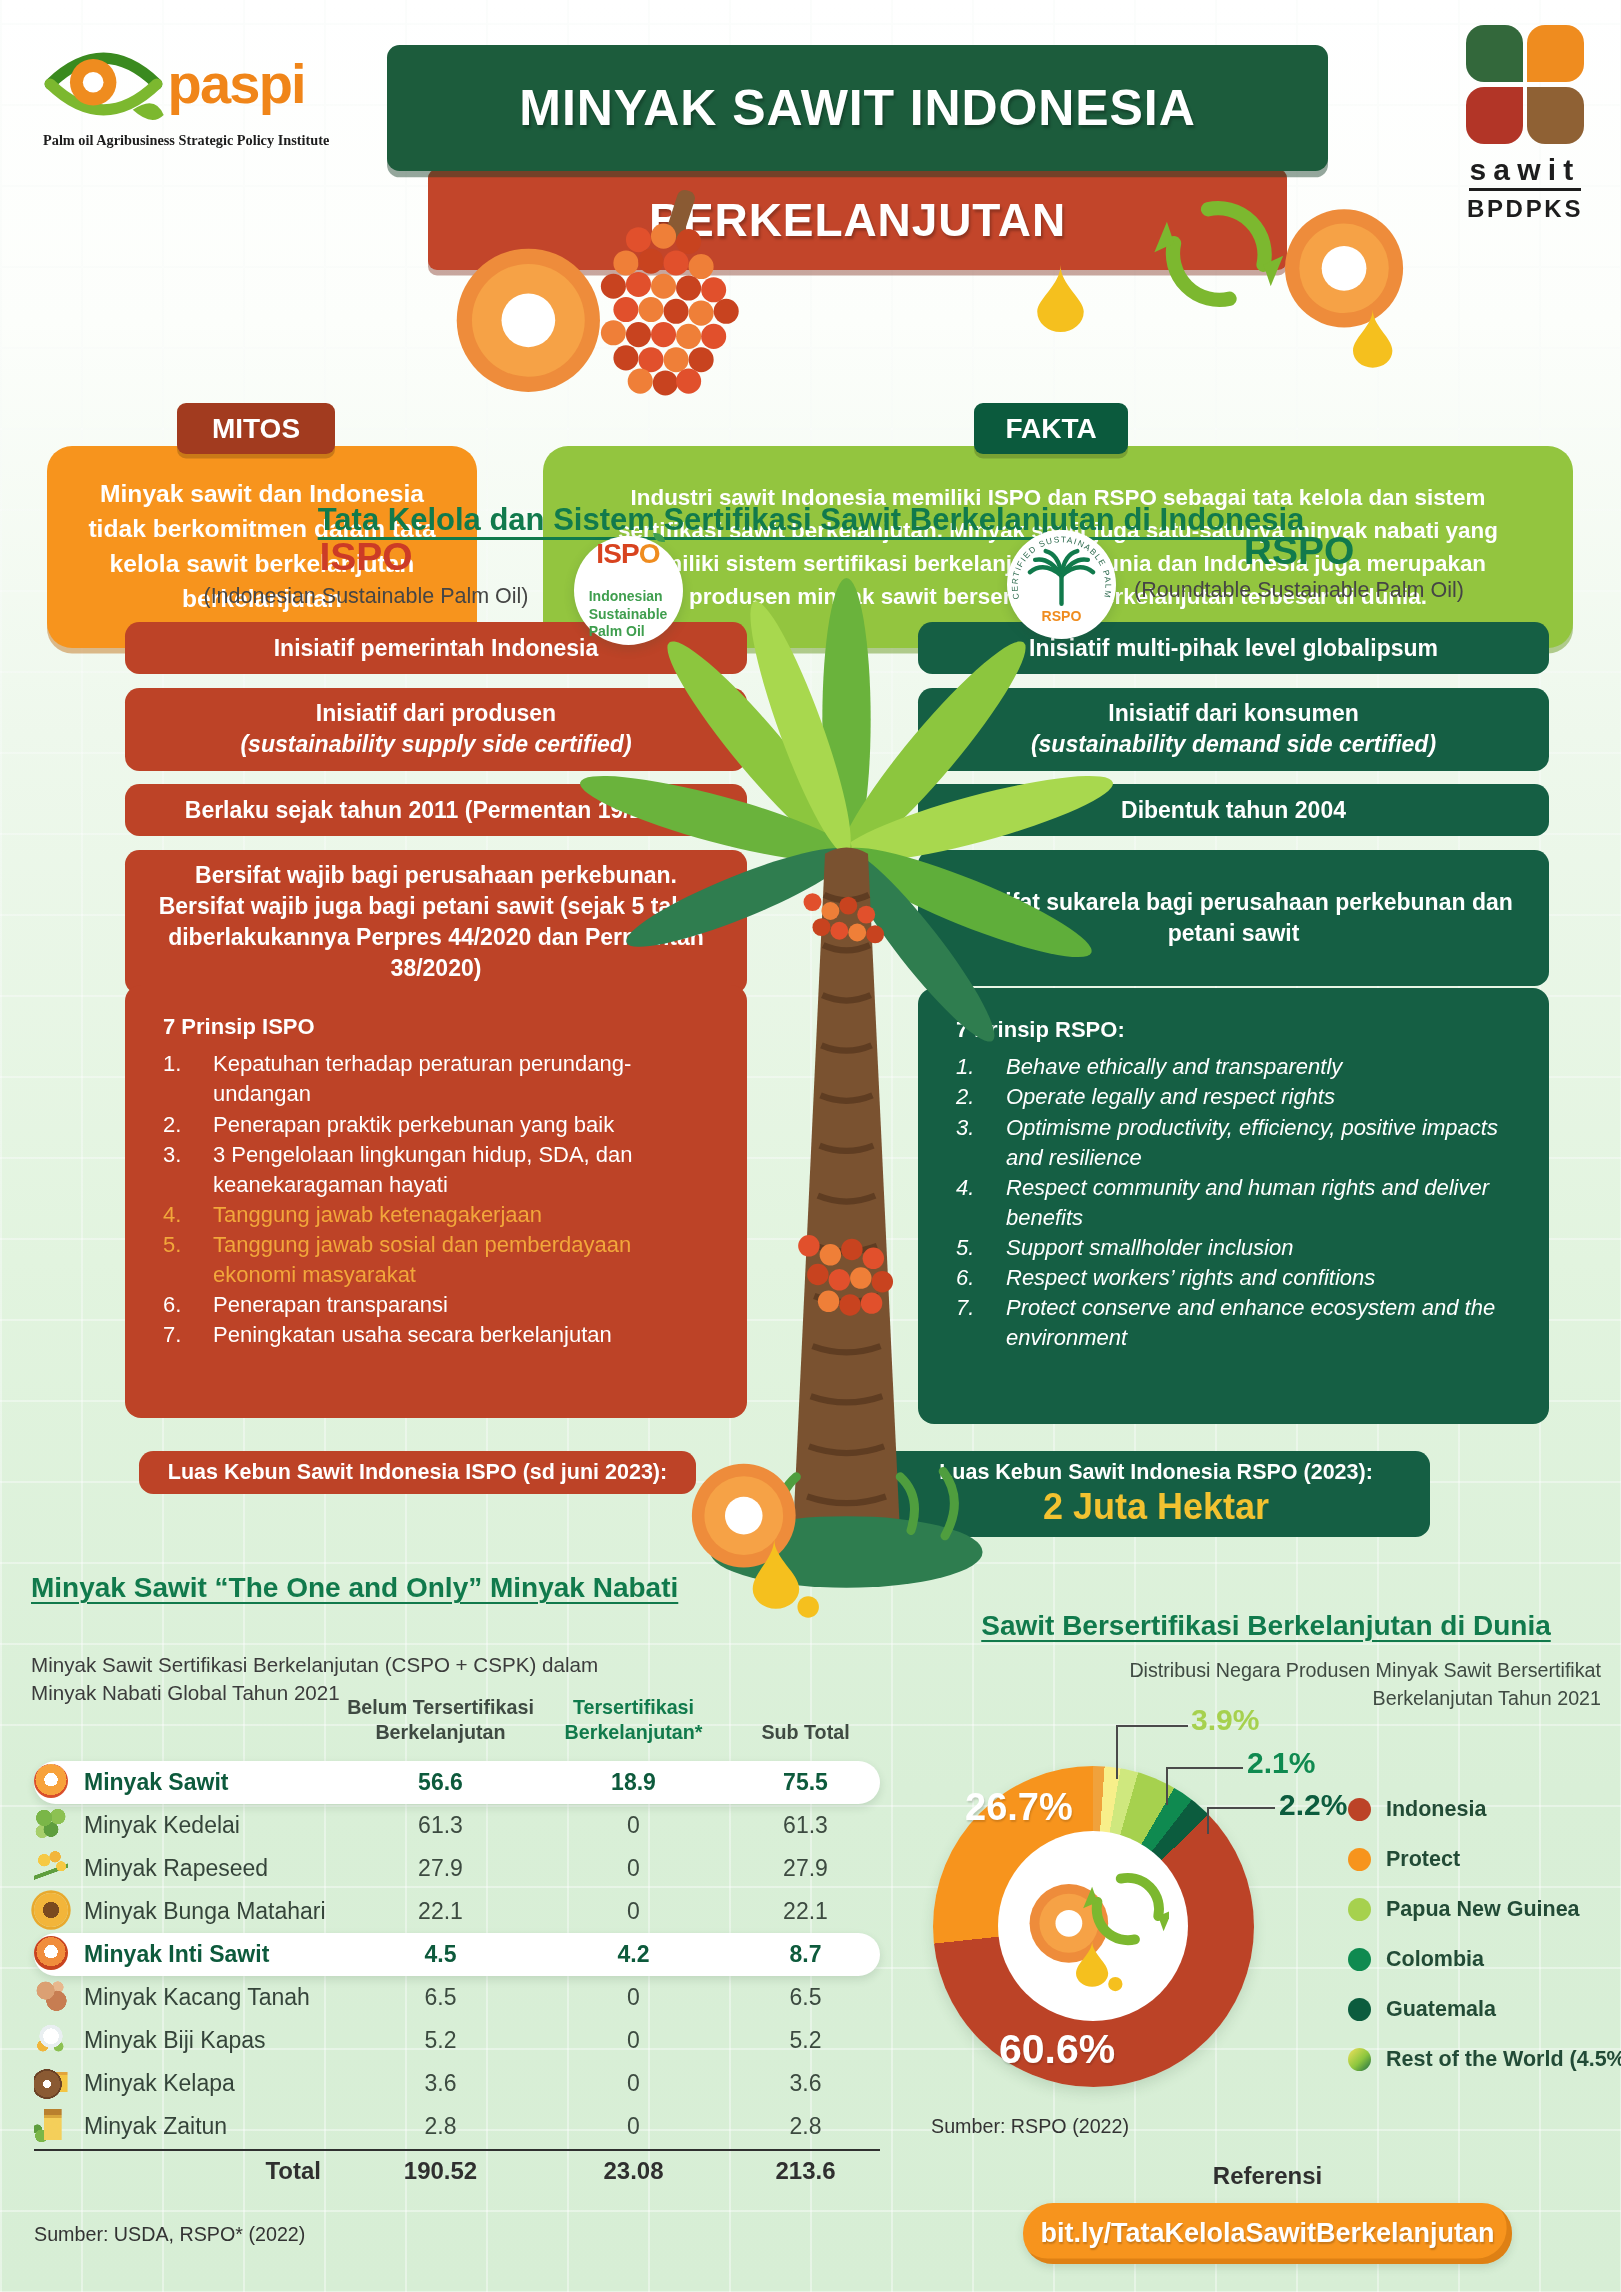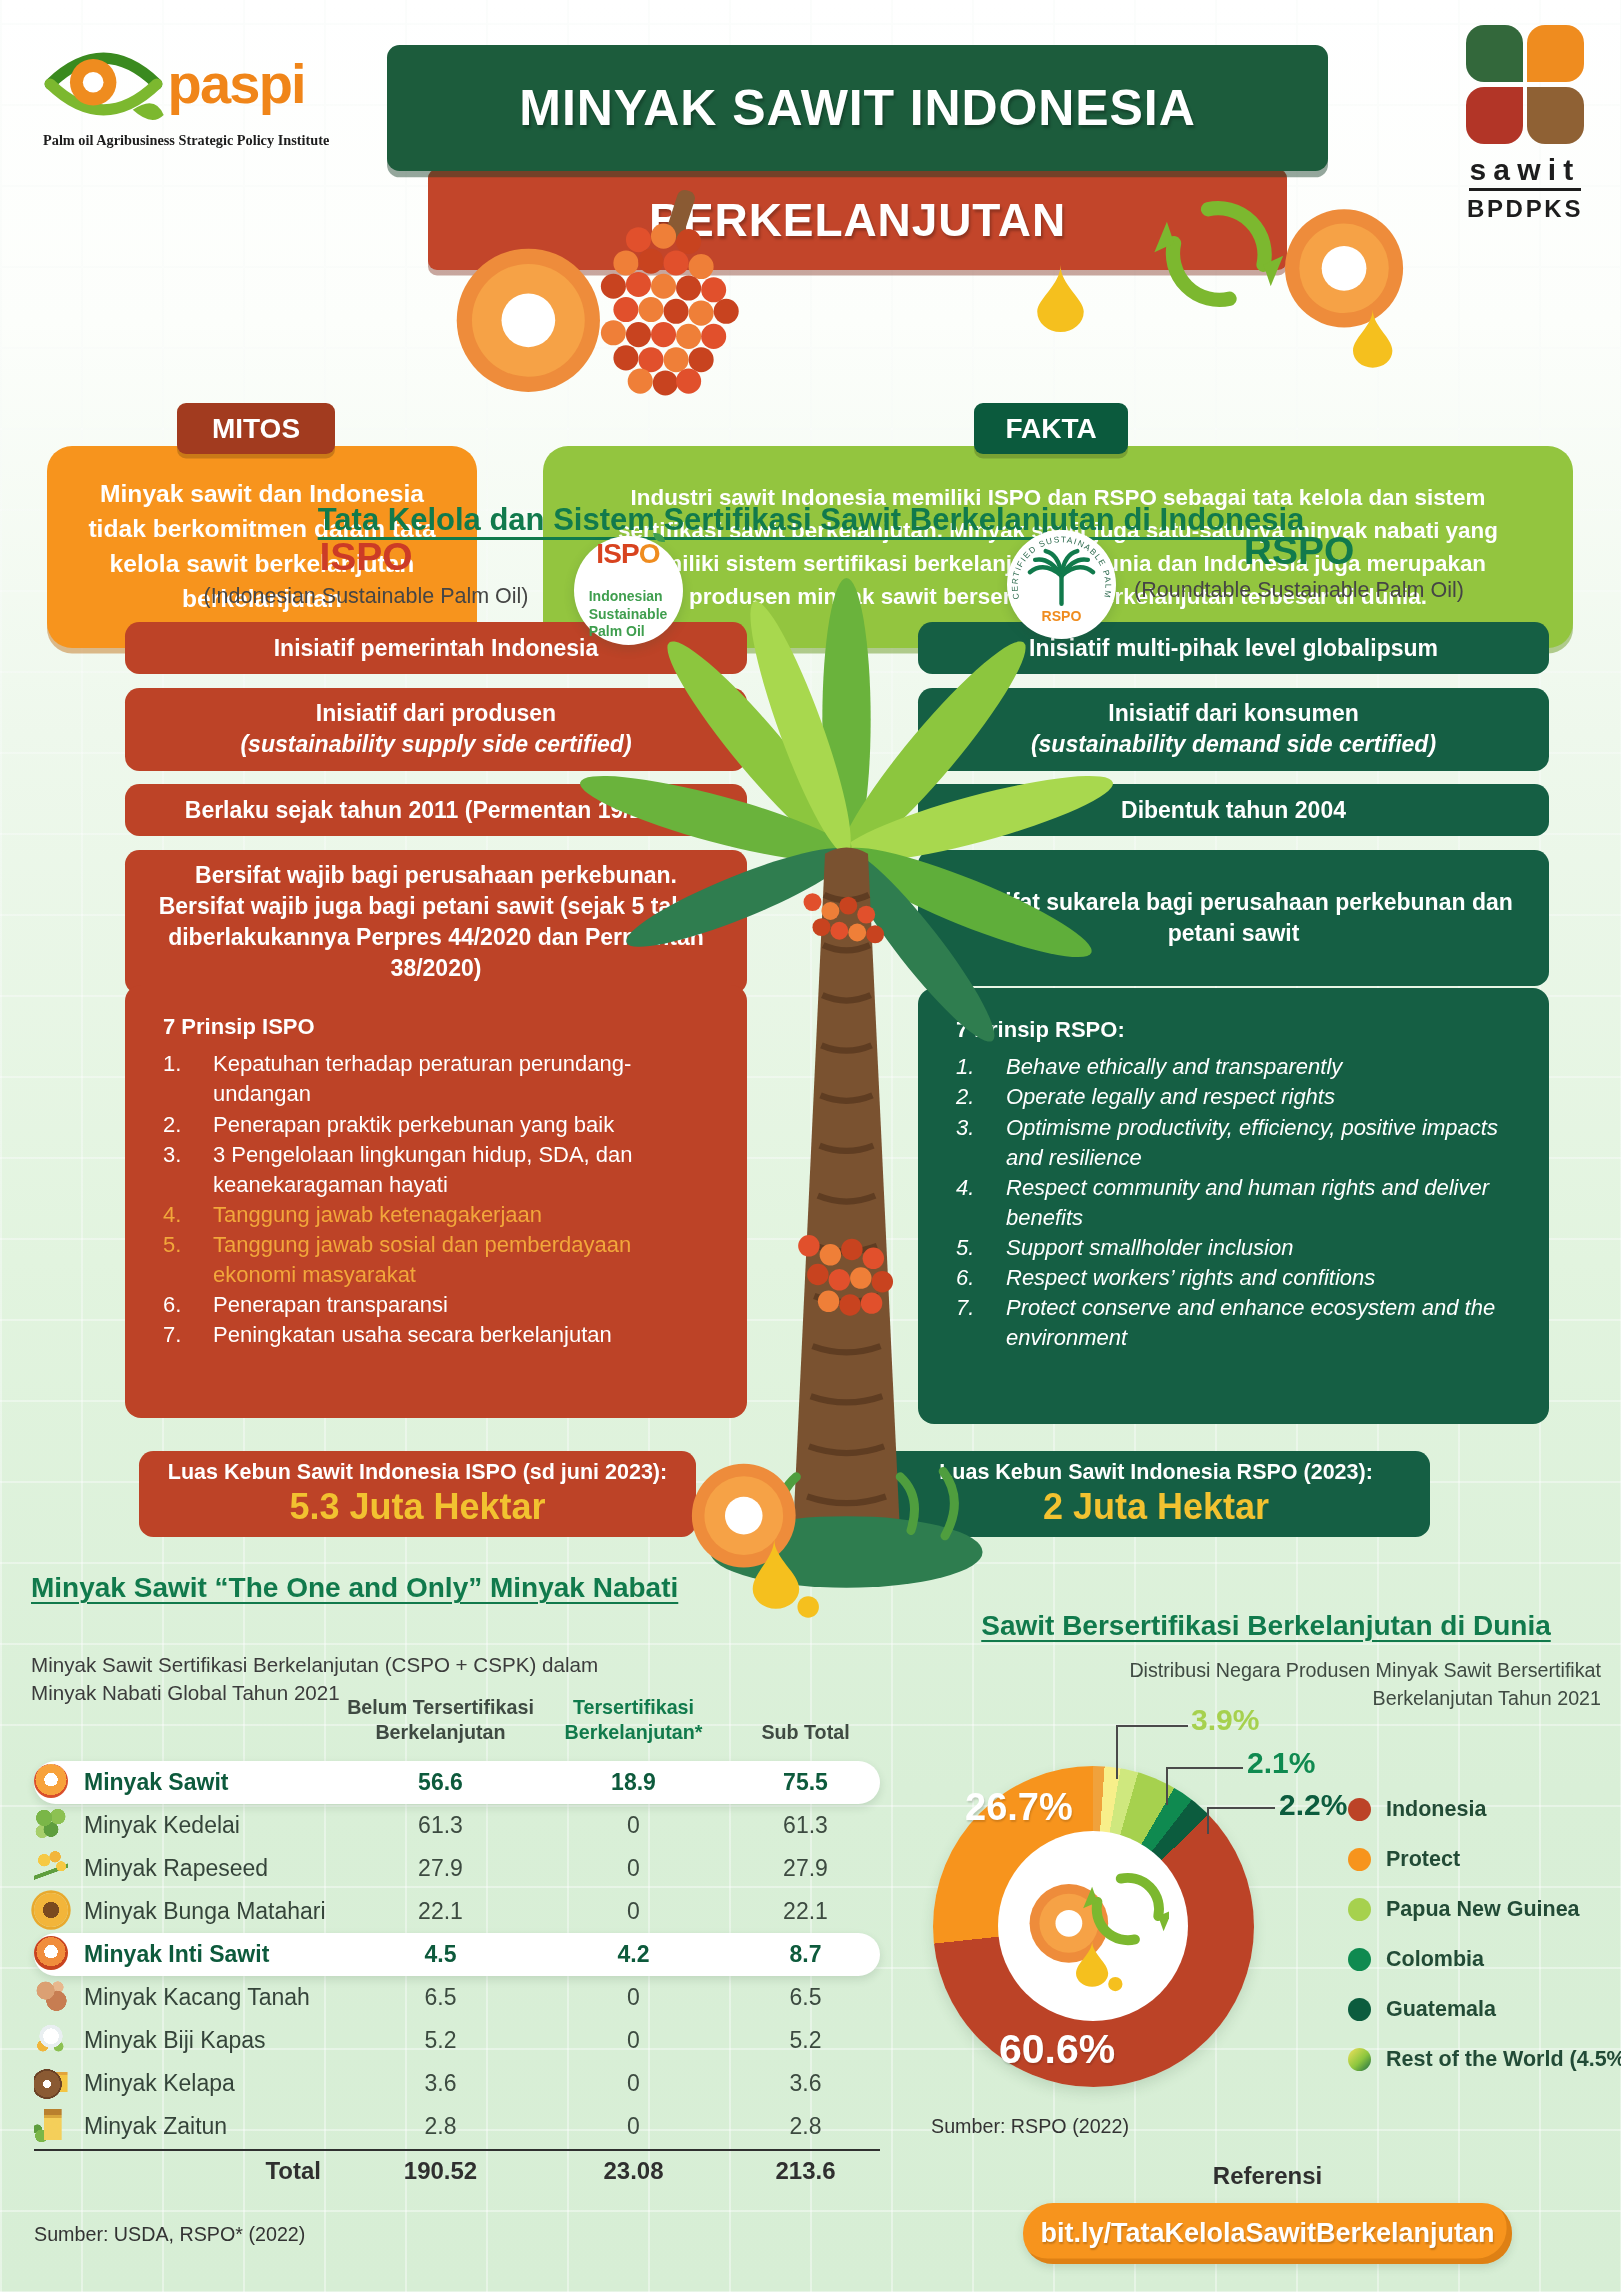--- a/index.html
+++ b/index.html
@@ -365,21 +365,20 @@
           <span>Respect workers’ rights and confitions</span>
         </li>
         <li>
           <span>Protect conserve and enhance ecosystem and the environment</span>
         </li>
       </ol>
   </div>
 
   <div class="area-box area-ispo">
     <div class="a-label">Luas Kebun Sawit Indonesia ISPO (sd juni 2023):</div>
-    <div class="a-value">5.3 Juta Hektar</div>
   </div>
   <div class="area-box area-rspo">
     <div class="a-label">Luas Kebun Sawit Indonesia RSPO (2023):</div>
     <div class="a-value">2 Juta Hektar</div>
   </div>
 
   <svg class="abs tree" style="left:569px;top:497px;" width="555" height="1102" viewBox="0 0 620 1230">
     <g transform="translate(310,398)">
       <g transform="rotate(-90)">
           <ellipse cx="150" cy="0" rx="158" ry="27" fill="#6ab33c"></ellipse>

